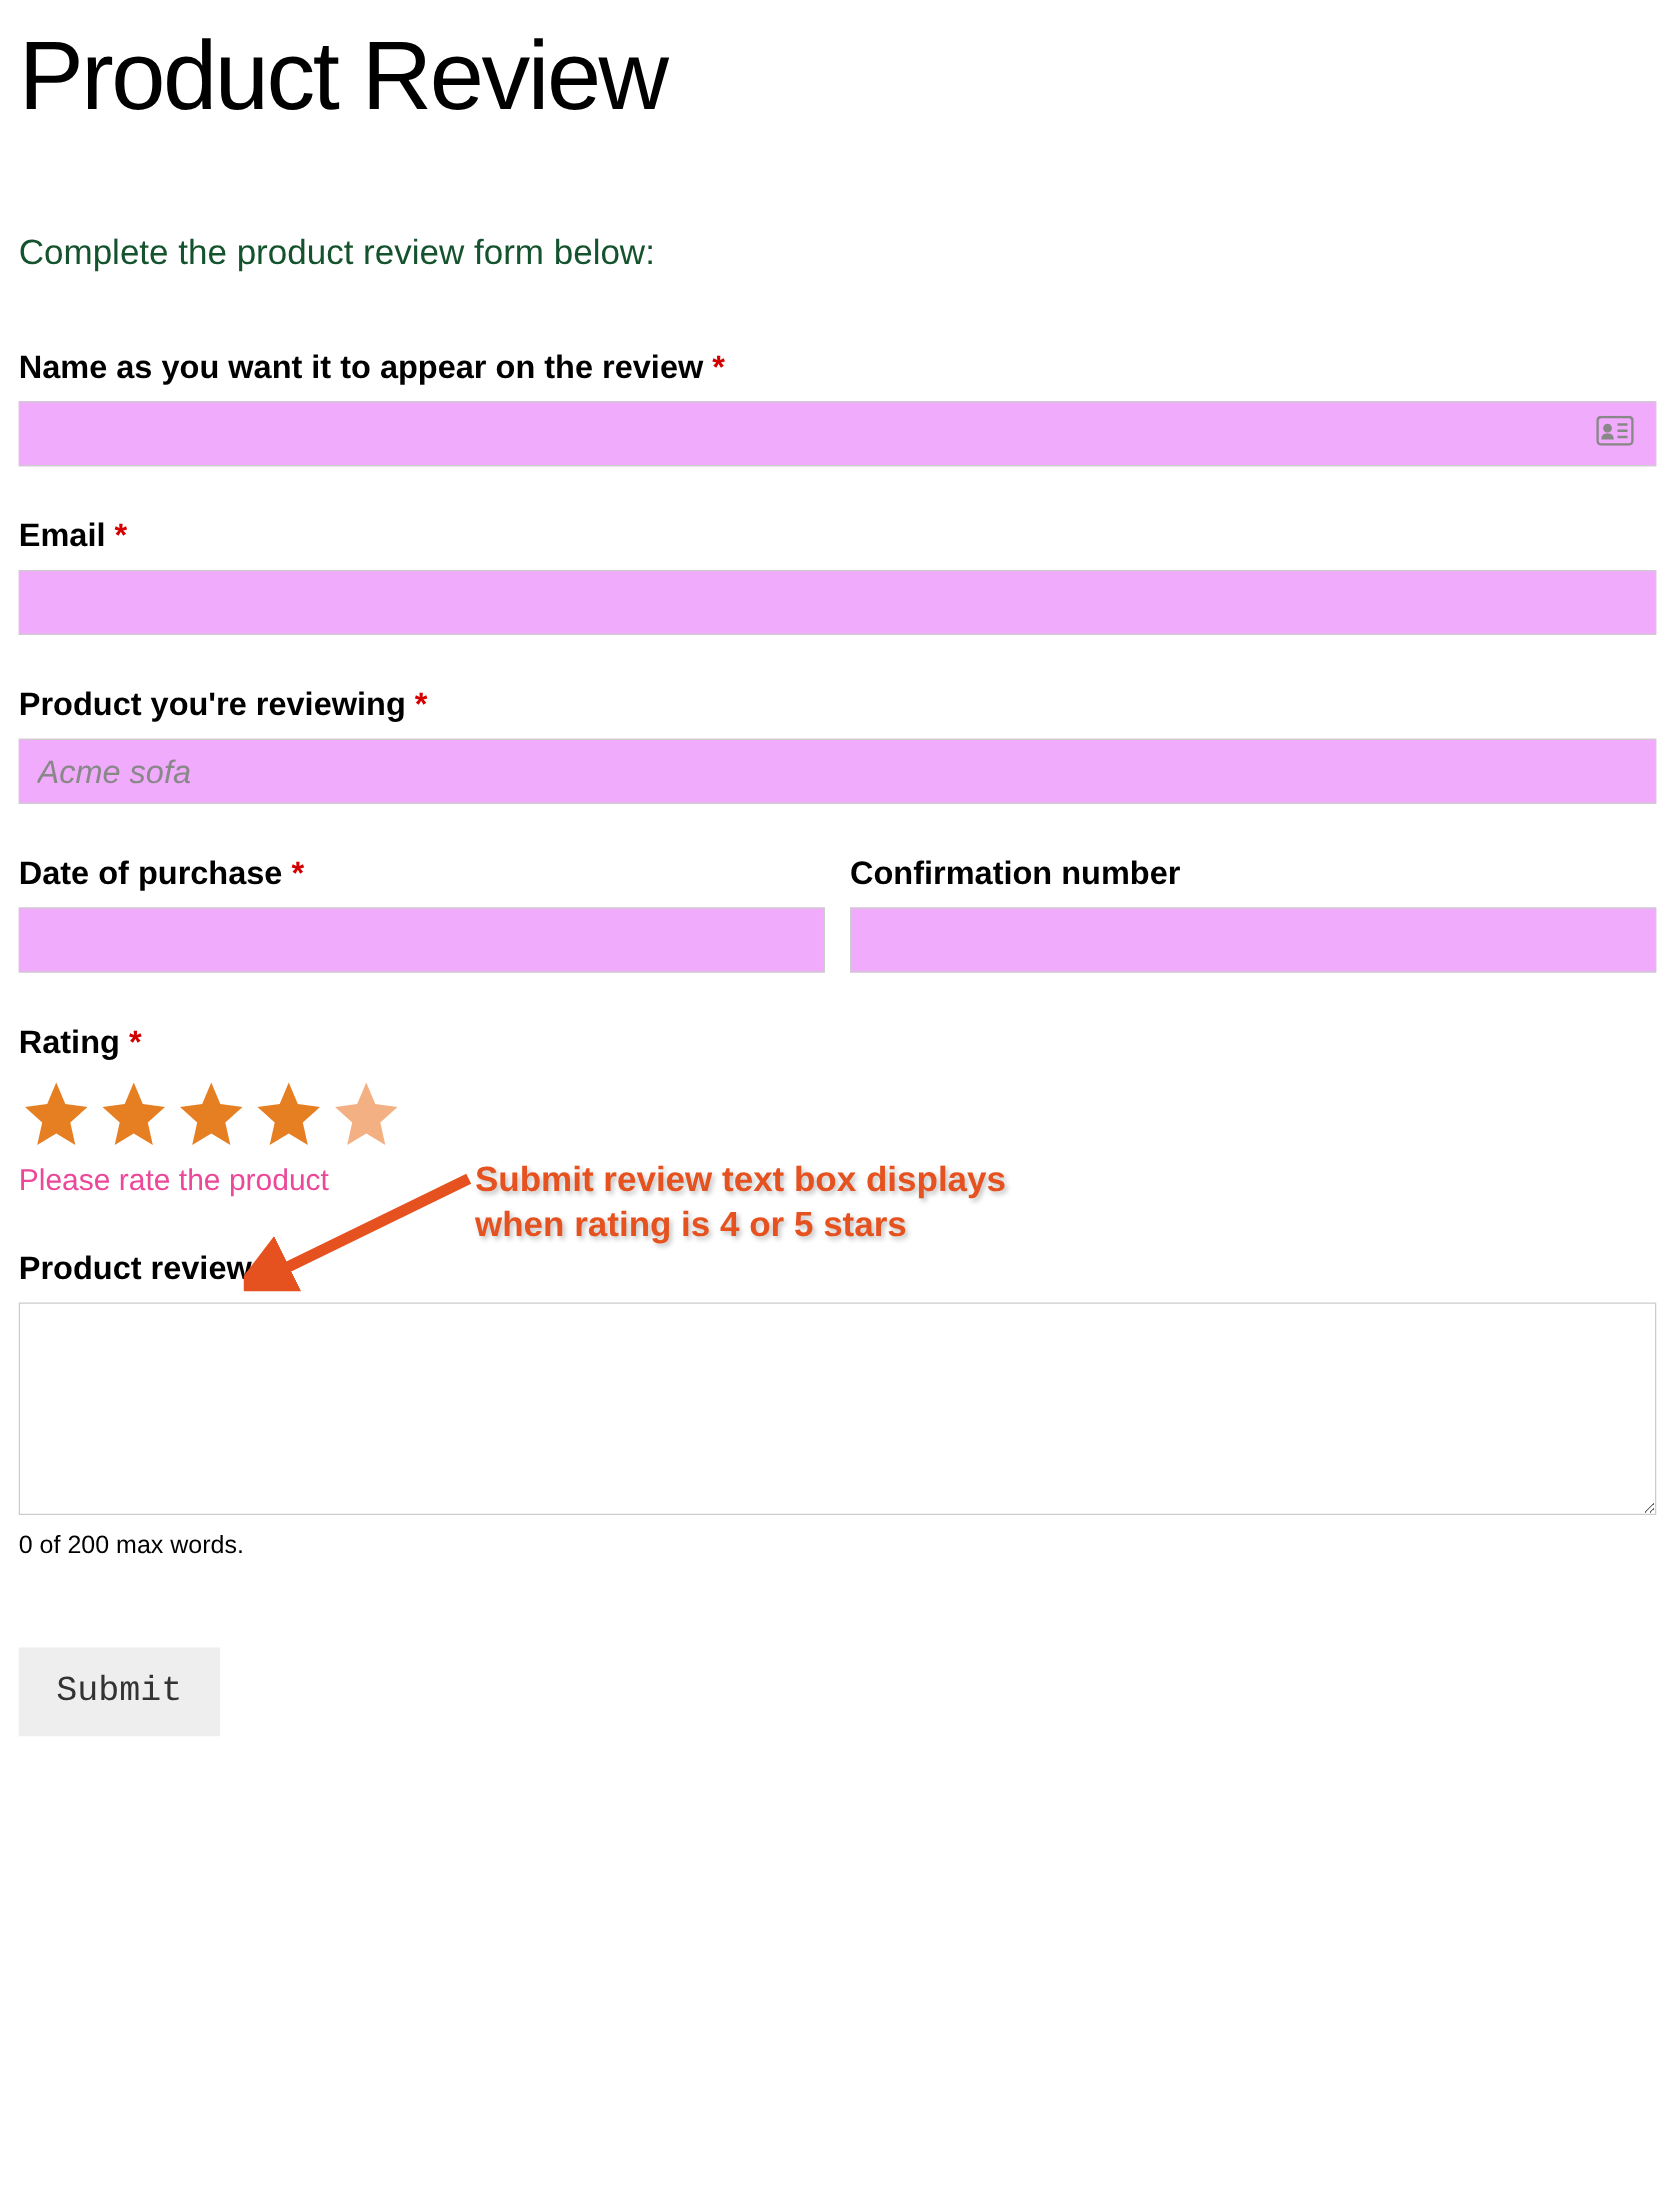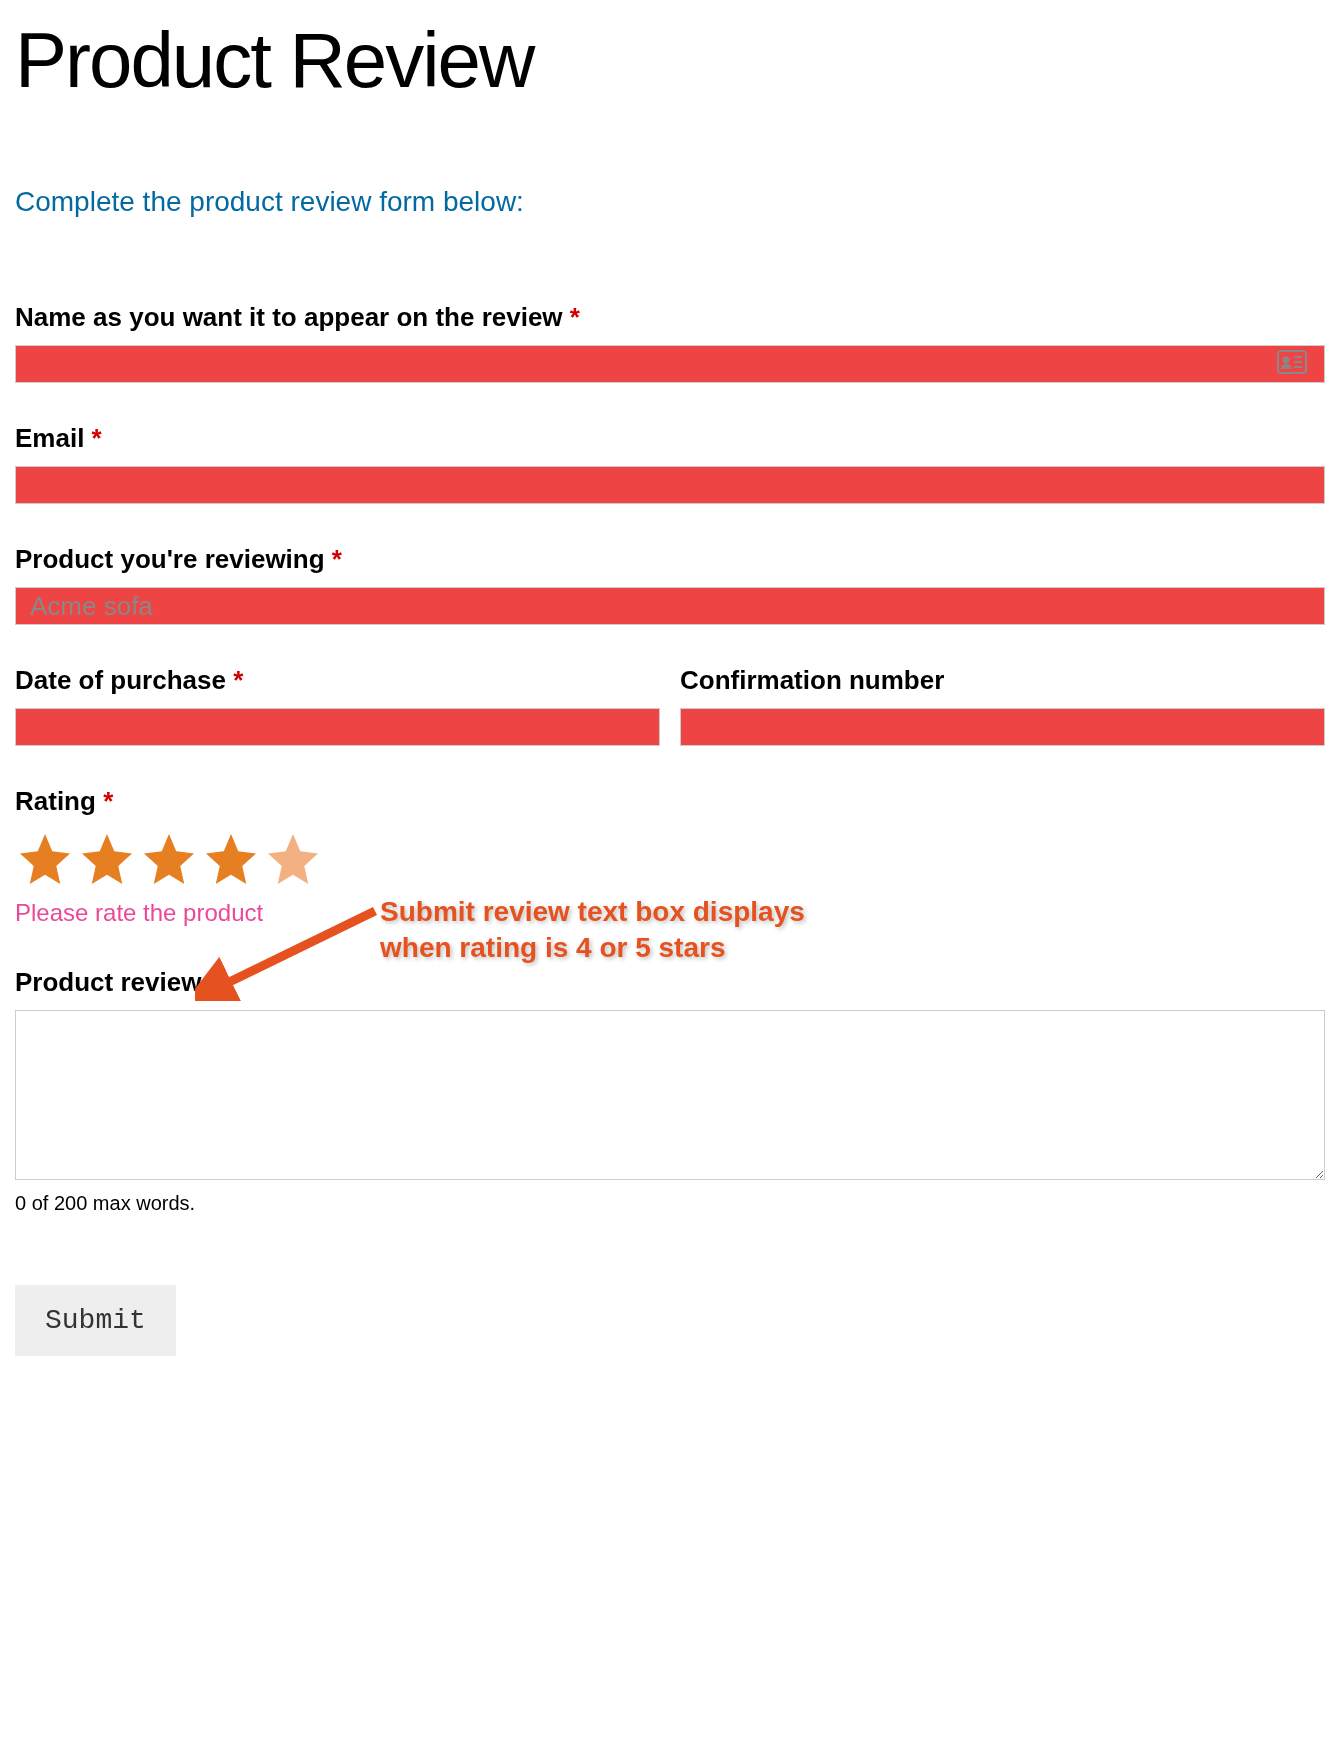--- a/index.html
+++ b/index.html
@@ -15,45 +15,46 @@
     }
     .page-title {
       font-size: 78px;
       font-weight: 400;
       letter-spacing: -2px;
       margin-bottom: 80px;
       color: #000;
     }
     .intro-text {
       font-size: 28px;
-      color: #0369a1;
-      margin-bottom: 84px;
+      color: #14532d;
+      margin-bottom: 60px;
     }
     .form-group {
       margin-bottom: 40px;
     }
     .form-label {
       display: block;
       font-size: 26px;
       font-weight: 700;
       color: #000;
       margin-bottom: 12px;
     }
     .required-mark {
       color: #d40000;
       font-weight: 700;
     }
     .text-input {
       width: 100%;
-      height: 38px;
+      height: 52px;
       border: 1px solid #ccc;
       font-size: 26px;
       padding: 8px 14px;
       color: #333;
-      background: #ef4444;
+      background: #f0abfc;
+      font-style: italic;
     }
     .text-input::placeholder {
       color: #888;
     }
     .input-with-icon {
       position: relative;
     }
     .input-icon-right {
       position: absolute;
       right: 18px;

